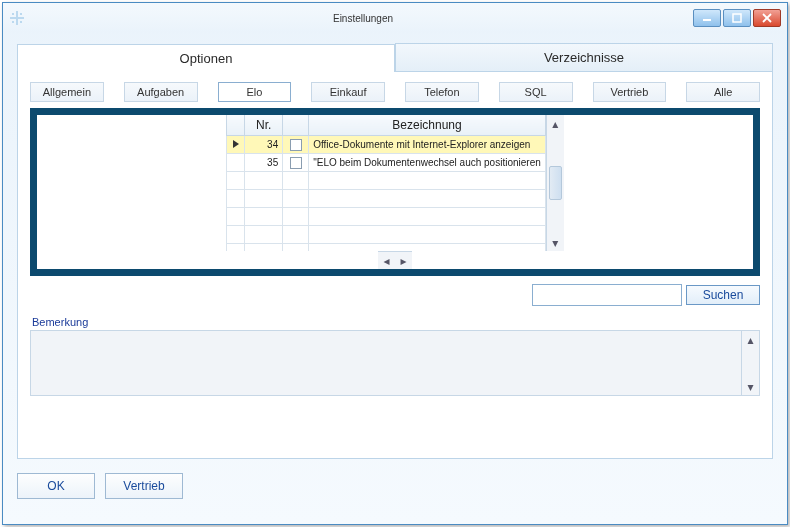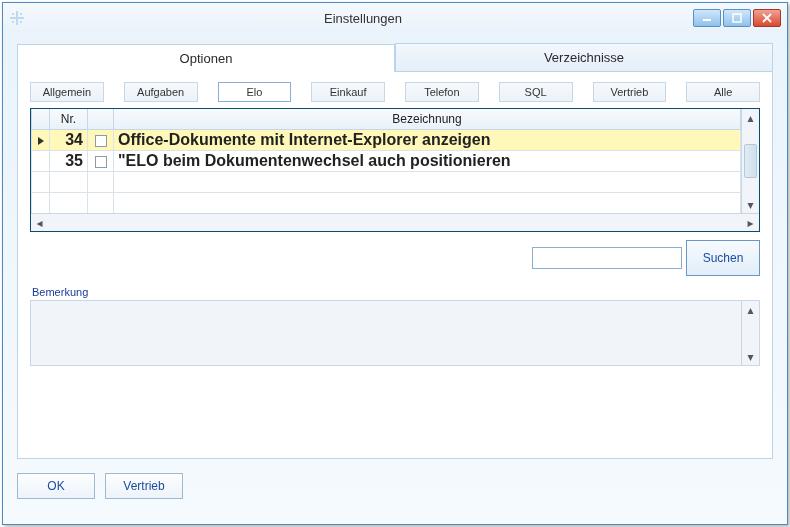--- a/index.html
+++ b/index.html
@@ -11,21 +11,21 @@
   background: linear-gradient(to bottom, #eaf3fb 0%, #f5fafe 100%);
   box-shadow: 2px 2px 4px rgba(0,0,0,0.3);
   display: flex; flex-direction: column;
 }
 .titlebar {
   height: 30px; display: flex; align-items: center;
   background: linear-gradient(to bottom, #f4f9fd 0%, #eaf3fb 100%);
   padding: 0 6px; position: relative;
 }
 .titlebar .app-icon { width: 16px; height: 16px; margin-right: 8px; display:flex; align-items:center; justify-content:center; }
-.titlebar .title { flex: 1; text-align: center; color: #333; font-size: 13px; }
+.titlebar .title { flex: 1; text-align: center; color: #333; font-size: 10px; }
 .titlebar .controls { display: flex; gap: 2px; }
 .ctrl-btn {
   width: 28px; height: 18px; border: 1px solid #5a8fc0; border-radius: 2px;
   display: flex; align-items: center; justify-content: center;
   background: linear-gradient(to bottom, #cfe7fb 0%, #8fc1ec 100%);
   cursor: pointer;
 }
 .ctrl-btn.close { background: linear-gradient(to bottom, #f1a095 0%, #d9492e 100%); border-color: #a03926; }
 .ctrl-btn svg { pointer-events:none; }
 
@@ -49,34 +49,34 @@
 .sub-tab {
   flex: 1; text-align: center; padding: 3px 0;
   border: 1px solid #c7d7e6; background: linear-gradient(to bottom,#f6f9fc,#ebf2f9);
   color: #333; cursor: pointer; font-size: 11px;
   margin-right: 20px;
 }
 .sub-tab:last-child { margin-right: 0; }
 .sub-tab.active { background: #fff; border-color: #8aaed0; position: relative; }
 
 .grid-wrap {
-  border: 1px solid #0c4a6e; height: 124px; display: flex; flex-direction: column;
+  border: 7px solid #0c4a6e; height: 168px; display: flex; flex-direction: column;
   background: #fff;
+  align-items: center;
 }
 .grid-body { flex:1; display:flex; overflow:hidden; position:relative; }
 .grid-table { flex:1; border-collapse: collapse; width: 100%; }
 .grid-table th {
   background: linear-gradient(to bottom,#f7fafd,#e9f1f8);
   border: 1px solid #c7d7e6; border-top:none; padding: 3px 4px; font-weight: normal; color:#222;
   font-size: 12px;
 }
 .grid-table td {
-  border: 1px solid #d9e3ec; padding: 1px 4px; height: 18px; color:#222; font-size:16px;
+  border: 1px solid #d9e3ec; padding: 1px 4px; height: 18px; color:#222; font-size:10px;
   text-align: left;
-  font-weight: bold;
 }
 .grid-table td.nr { text-align: right; width: 34px; }
 .grid-table td.indicator { width: 18px; text-align:center; padding:0; }
 .grid-table td.chk { width: 26px; text-align:center; }
 .grid-table tr.selected td { background: #fff8b8; }
 .grid-table tr.empty td { color: transparent; }
 .row-indicator { display:inline-block; width:0; height:0; border-top:4px solid transparent; border-bottom:4px solid transparent; border-left:6px solid #333; }
 
 .grid-vscroll {
   width: 18px; background: #f1f4f8; border-left:1px solid #c7d7e6;
@@ -90,21 +90,21 @@
   height: 18px; background: #f1f4f8; border-top:1px solid #c7d7e6;
   display:flex; align-items:center;
 }
 .grid-hscroll .scroll-btn { width:17px; height:100%; display:flex; align-items:center; justify-content:center; }
 
 .search-row { display:flex; justify-content:flex-end; gap:4px; margin-top:8px; align-items:center; }
 .search-row input {
   width: 150px; height: 22px; border:1px solid #8aaed0; padding: 2px 4px; font-size:12px;
 }
 .search-row button {
-  width: 74px; height: 36px; border:1px solid #6a98c6;
+  width: 74px; height: 20px; border:1px solid #6a98c6;
   background: linear-gradient(to bottom,#f6fafe,#e2eef9);
   color:#1a4b9c; cursor:pointer; font-size:12px;
 }
 
 .remark-label { color:#1a3a99; margin: 10px 0 2px 2px; font-size:11px; }
 .remark-box {
   border:1px solid #c7d7e6; height: 66px; background:#f1f4f8;
   display:flex;
 }
 .remark-text { flex:1; border:none; background:transparent; resize:none; padding:4px; font-size:12px; }

